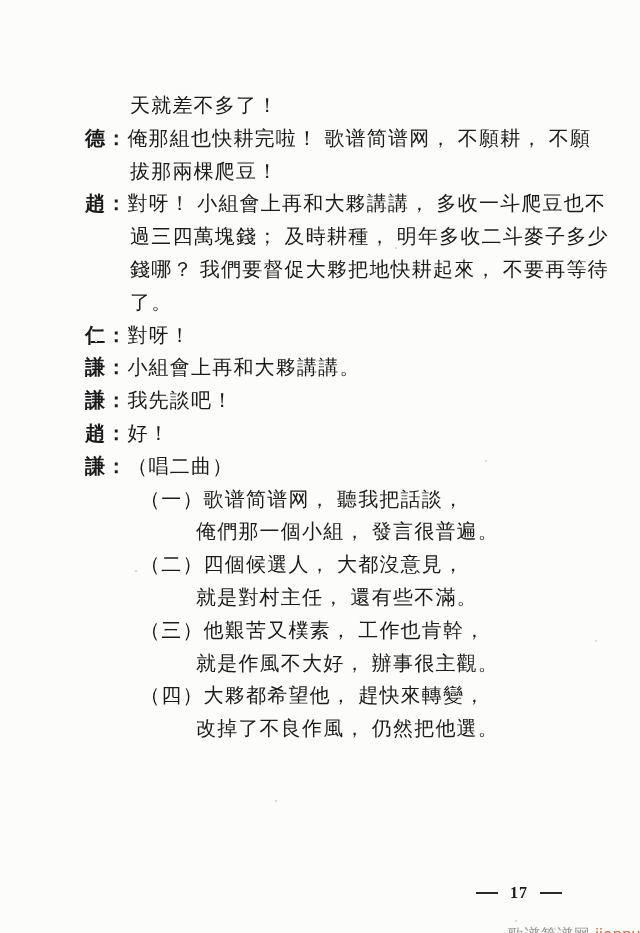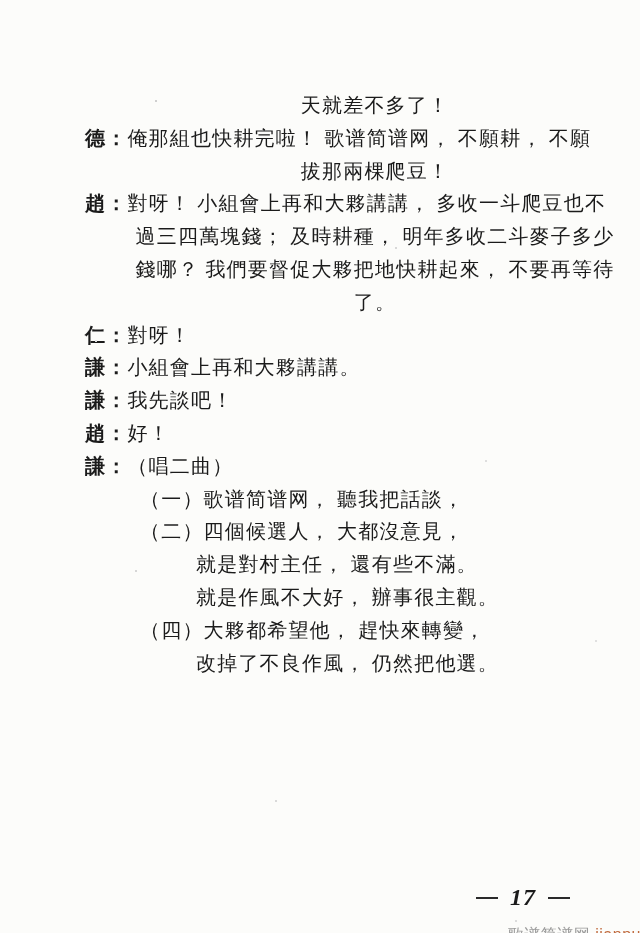--- a/index.html
+++ b/index.html
@@ -33,39 +33,38 @@
   }
   .ln {
     font-size: 20px;
     line-height: 32.8px;
     height: 32.8px;
     color: #1b1b1b;
     letter-spacing: 1.2px;
     white-space: pre;
   }
   .sp { font-weight: bold; }
-  .l1 { padding-left: 45px; text-align: center; }   
+  .l1 { padding-left: 45px; }   
   .lv { padding-left: 55px; }   
   .lw { padding-left: 111px; }  
   .pageno {
     position: absolute;
     left: 476px;
     top: 884px;
     display: flex;
     align-items: center;
     gap: 12px;
     color: #1b1b1b;
   }
   .dash { width: 22px; height: 2px; background: #2a2a2a; }
   .num {
-    font-size: 24px;
+    font-size: 16px;
     font-weight: bold;
     letter-spacing: 1px;
     font-family: "Liberation Serif", "DejaVu Serif", serif;
-    font-style: italic;
   }
   .watermark {
     position: absolute;
     left: 488px;
     top: 905px;
     font-size: 16px;
     line-height: 20px;
     letter-spacing: 0.5px;
     white-space: pre;
     font-family: "Liberation Sans", "DejaVu Sans", sans-serif;
@@ -84,22 +83,24 @@
     <div class="ln l0"><span class="sp">趙：</span><span class="tx">對呀！ 小組會上再和大夥講講， 多收一斗爬豆也不</span></div>
     <div class="ln l1"><span class="sp"></span><span class="tx">過三四萬塊錢； 及時耕種， 明年多收二斗麥子多少</span></div>
     <div class="ln l1"><span class="sp"></span><span class="tx">錢哪？ 我們要督促大夥把地快耕起來， 不要再等待</span></div>
     <div class="ln l1"><span class="sp"></span><span class="tx">了。</span></div>
     <div class="ln l0"><span class="sp">仁：</span><span class="tx">對呀！</span></div>
     <div class="ln l0"><span class="sp">謙：</span><span class="tx">小組會上再和大夥講講。</span></div>
     <div class="ln l0"><span class="sp">謙：</span><span class="tx">我先談吧！</span></div>
     <div class="ln l0"><span class="sp">趙：</span><span class="tx">好！</span></div>
     <div class="ln l0"><span class="sp">謙：</span><span class="tx">（唱二曲）</span></div>
     <div class="ln lv"><span class="tx">（一）歌谱简谱网， 聽我把話談，</span></div>
+    <div class="ln lw"><span class="tx">俺們那一個小組， 發言很普遍。</span></div>
     <div class="ln lv"><span class="tx">（二）四個候選人， 大都沒意見，</span></div>
     <div class="ln lw"><span class="tx">就是對村主任， 還有些不滿。</span></div>
+    <div class="ln lv"><span class="tx">（三）他艱苦又樸素， 工作也肯幹，</span></div>
     <div class="ln lw"><span class="tx">就是作風不大好， 辦事很主觀。</span></div>
     <div class="ln lv"><span class="tx">（四）大夥都希望他， 趕快來轉變，</span></div>
     <div class="ln lw"><span class="tx">改掉了不良作風， 仍然把他選。</span></div>
   </div>
 
   <div class="pageno">
     <span class="dash"></span>
     <span class="num">17</span>
     <span class="dash"></span>
   </div>

